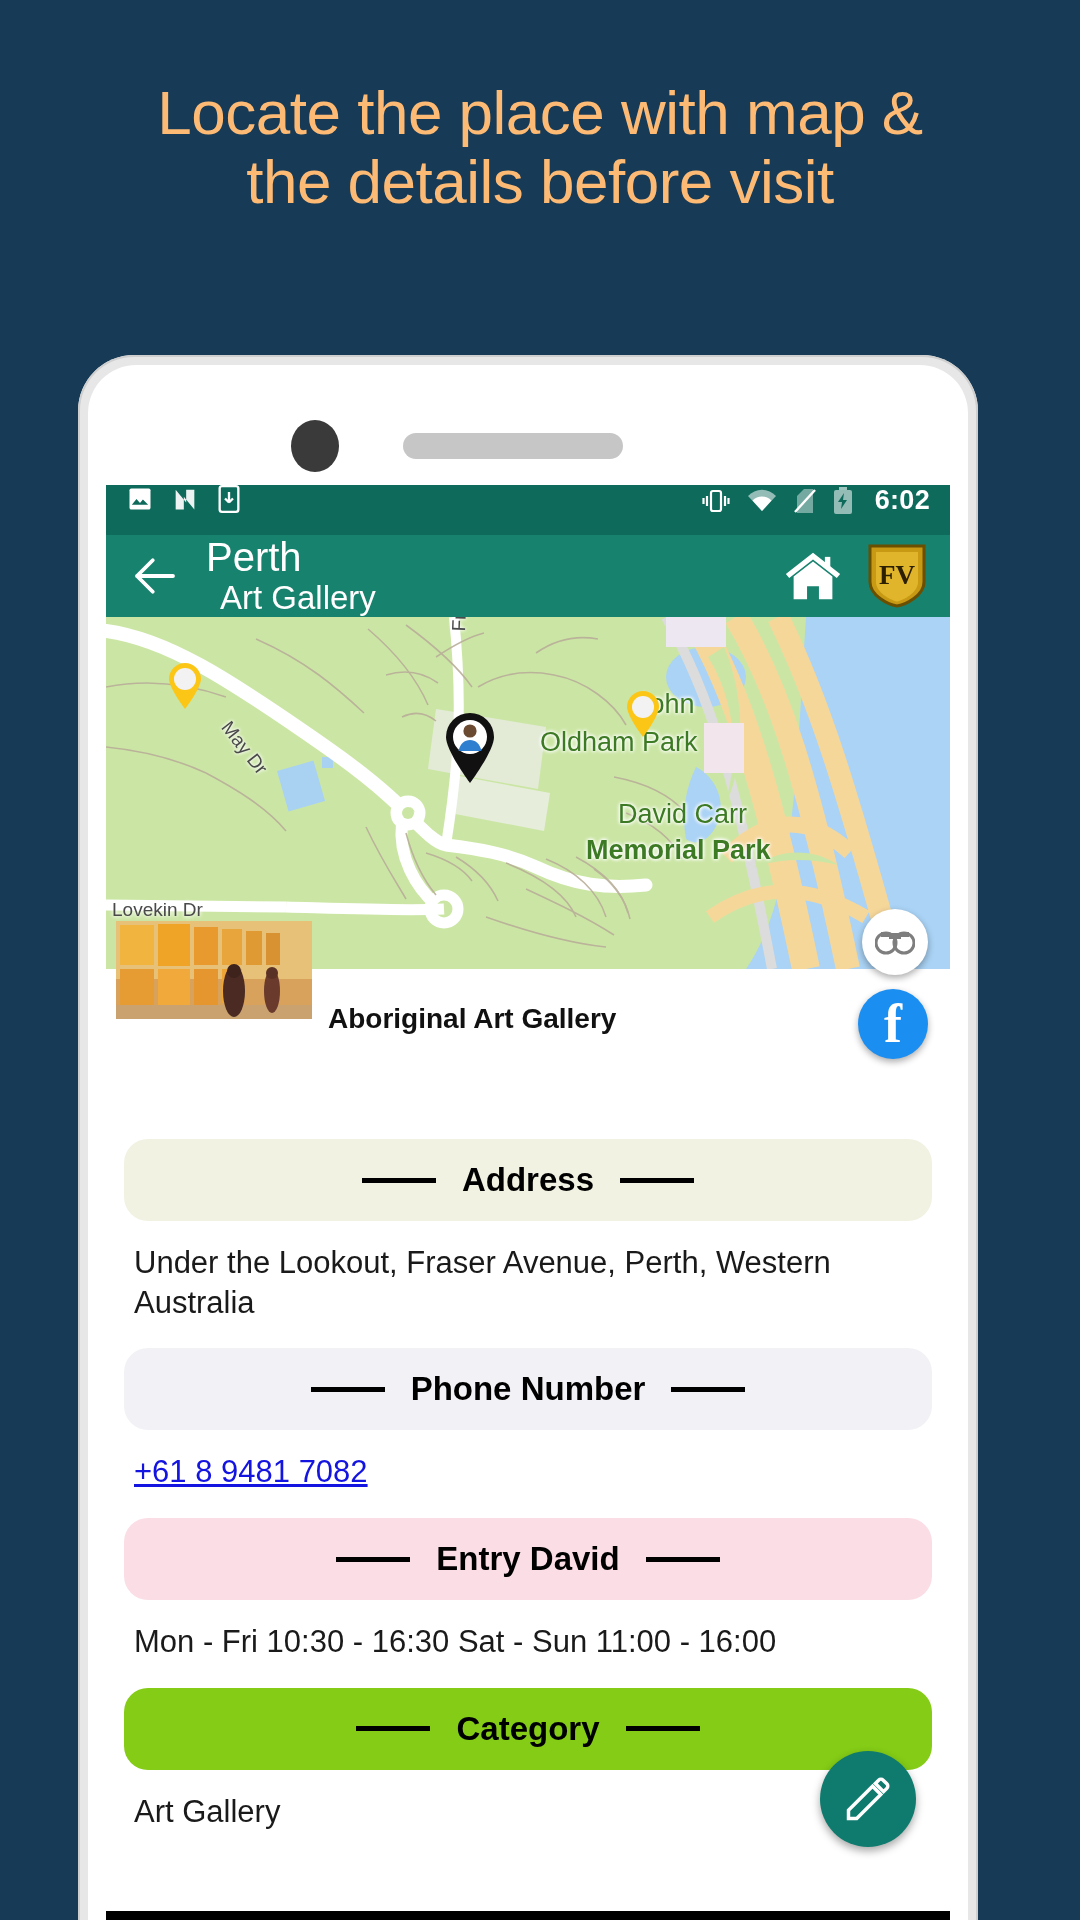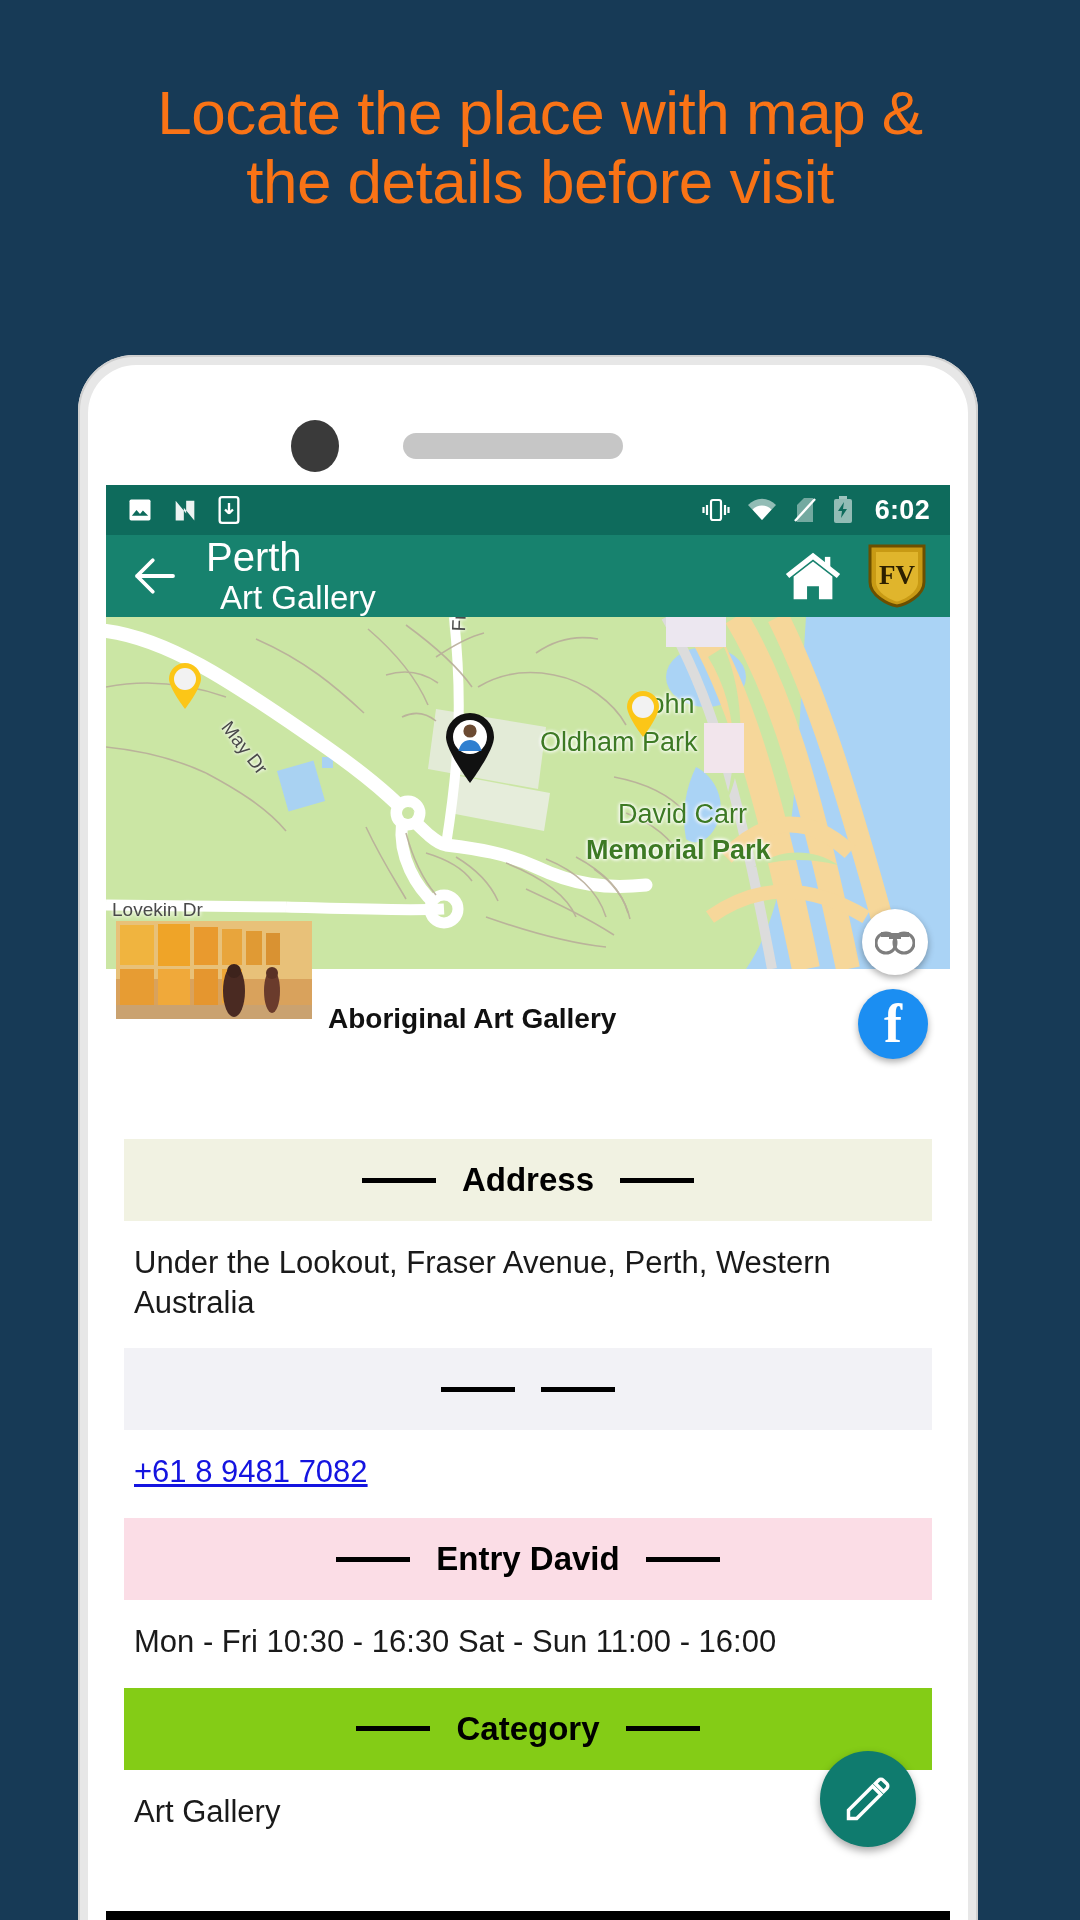--- a/index.html
+++ b/index.html
@@ -6,21 +6,21 @@
   html,body{ width:1080px; height:1920px; overflow:hidden; }
   body{
     font-family:"Liberation Sans", sans-serif;
     background:#173a56;
     position:relative;
   }
 
   
   .promo{
     position:absolute; top:78px; left:0; width:1080px;
-    text-align:center; color:#f97316;
+    text-align:center; color:#fdba74;
     font-size:62px; line-height:1.12; font-weight:400;
     letter-spacing:-0.5px;
     padding:0 60px;
   }
 
   
   .device{
     position:absolute;
     left:78px; top:355px;
     width:900px; height:1570px;
@@ -50,21 +50,21 @@
   .screen{
     position:absolute; left:18px; top:120px;
     width:844px; height:1440px;
     background:#ffffff;
     overflow:hidden;
   }
 
   
   .statusbar{
     height:50px; background:#0e6b5c;
-    display:flex; align-items:center;
+    display:flex; align-items:flex-start;
     padding:0 20px; color:#ffffff;
   }
   .sb-left{ display:flex; align-items:center; gap:17px; }
   .sb-right{ margin-left:auto; display:flex; align-items:center; gap:16px; }
   .sb-time{ font-size:27px; font-weight:700; margin-left:6px; letter-spacing:.3px;}
   .sb-ico{ display:block; }
 
   
   .appbar{
     height:82px; background:#17826e;
@@ -134,21 +134,21 @@
     background:#1b8ef2; box-shadow:0 3px 7px rgba(0,0,0,.33);
     display:flex; align-items:center; justify-content:center;
     color:#fff; font-size:54px; font-weight:700;
     font-family:"Liberation Serif", serif; line-height:1;
   }
 
   
   .details{ background:#fff; padding-top:70px; }
   .sec-head{
     height:82px; display:flex; align-items:center; justify-content:center;
-    margin:0 18px; gap:26px;
+    margin:0 18px; gap:26px;border-radius:24px;
   }
   .sec-head .rule{ width:74px; height:5px; background:#000; }
   .sec-head .sec-title{ font-size:33px; font-weight:700; color:#000; }
   .sec-body{
     padding:22px 28px 26px 28px; font-size:31px; color:#1a1a1a;
     line-height:1.28;
   }
   .sec-body.link{ color:#1414e0; text-decoration:underline; }
 
   
@@ -373,20 +373,21 @@
 
         <div class="sec-head" style="background:#f1f2e2;">
           <span class="rule"></span>
           <span class="sec-title">Address</span>
           <span class="rule"></span>
         </div>
         <div class="sec-body">Under the Lookout, Fraser Avenue, Perth, Western Australia</div>
 
         <div class="sec-head" style="background:#f2f2f6;">
           <span class="rule"></span>
+          <span class="sec-title">Phone Number</span>
           <span class="rule"></span>
         </div>
         <div class="sec-body link">+61 8 9481 7082</div>
 
         <div class="sec-head" style="background:#fbdde6;">
           <span class="rule"></span>
           <span class="sec-title">Entry David</span>
           <span class="rule"></span>
         </div>
         <div class="sec-body">Mon - Fri 10:30 - 16:30 Sat - Sun 11:00 - 16:00</div>

